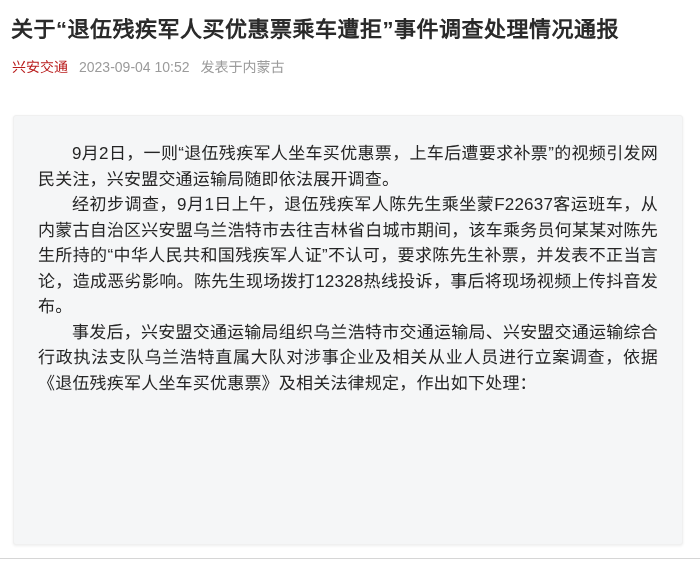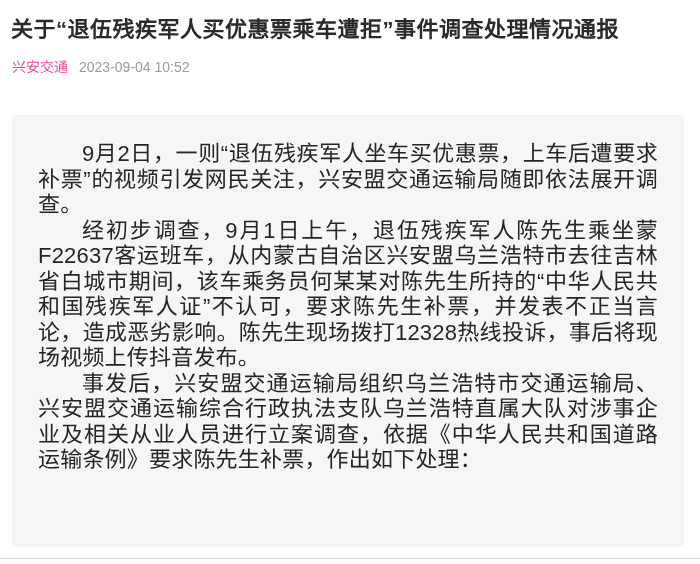--- a/index.html
+++ b/index.html
@@ -22,33 +22,33 @@
   }
   .byline {
     padding: 13px 12px 0 12px;
     font-size: 14px;
     line-height: 19px;
     display: flex;
     align-items: baseline;
     gap: 11px;
     white-space: nowrap;
   }
-  .byline .account { color: #ec4899; cursor: pointer; }
+  .byline .account { color: #b91c1c; cursor: pointer; }
   .byline .meta { color: #9b9b9b; text-align: right; }
   .content-card {
     margin: 38px 17px 0 13px;
     background: #f5f6f7;
     border: 1px solid #f0f0f0;
     border-radius: 3px;
     box-shadow: 0 1px 3px rgba(0,0,0,0.07);
     padding: 25px 24px 20px 24px;
     min-height: 430px;
   }
   .content-card p {
-    font-size: 22px;
+    font-size: 17px;
     line-height: 25.5px;
     color: #252525;
     text-indent: 2em;
     text-align: justify;
     letter-spacing: 0.2px;
   }
   .page-footer-divider {
     position: absolute;
     left: 0; right: 0;
     bottom: 5px;
@@ -59,21 +59,22 @@
 </head>
 <body>
 
 <header class="article-header">
   <h1 class="article-title">关于“退伍残疾军人买优惠票乘车遭拒”事件调查处理情况通报</h1>
 </header>
 
 <div class="byline">
   <span class="account">兴安交通</span>
   <span class="meta">2023-09-04 10:52</span>
+  <span class="meta">发表于内蒙古</span>
 </div>
 
 <section class="content-card">
     <p>9月2日，一则“退伍残疾军人坐车买优惠票，上车后遭要求补票”的视频引发网民关注，兴安盟交通运输局随即依法展开调查。</p>
     <p>经初步调查，9月1日上午，退伍残疾军人陈先生乘坐蒙F22637客运班车，从内蒙古自治区兴安盟乌兰浩特市去往吉林省白城市期间，该车乘务员何某某对陈先生所持的“中华人民共和国残疾军人证”不认可，要求陈先生补票，并发表不正当言论，造成恶劣影响。陈先生现场拨打12328热线投诉，事后将现场视频上传抖音发布。</p>
-    <p>事发后，兴安盟交通运输局组织乌兰浩特市交通运输局、兴安盟交通运输综合行政执法支队乌兰浩特直属大队对涉事企业及相关从业人员进行立案调查，依据《中华人民共和国道路运输条例》要求陈先生补票，作出如下处理：</p>
+    <p>事发后，兴安盟交通运输局组织乌兰浩特市交通运输局、兴安盟交通运输综合行政执法支队乌兰浩特直属大队对涉事企业及相关从业人员进行立案调查，依据《退伍残疾军人坐车买优惠票》及相关法律规定，作出如下处理：</p>
   </section>
 
 <div class="page-footer-divider"></div>
 
 </body></html>

